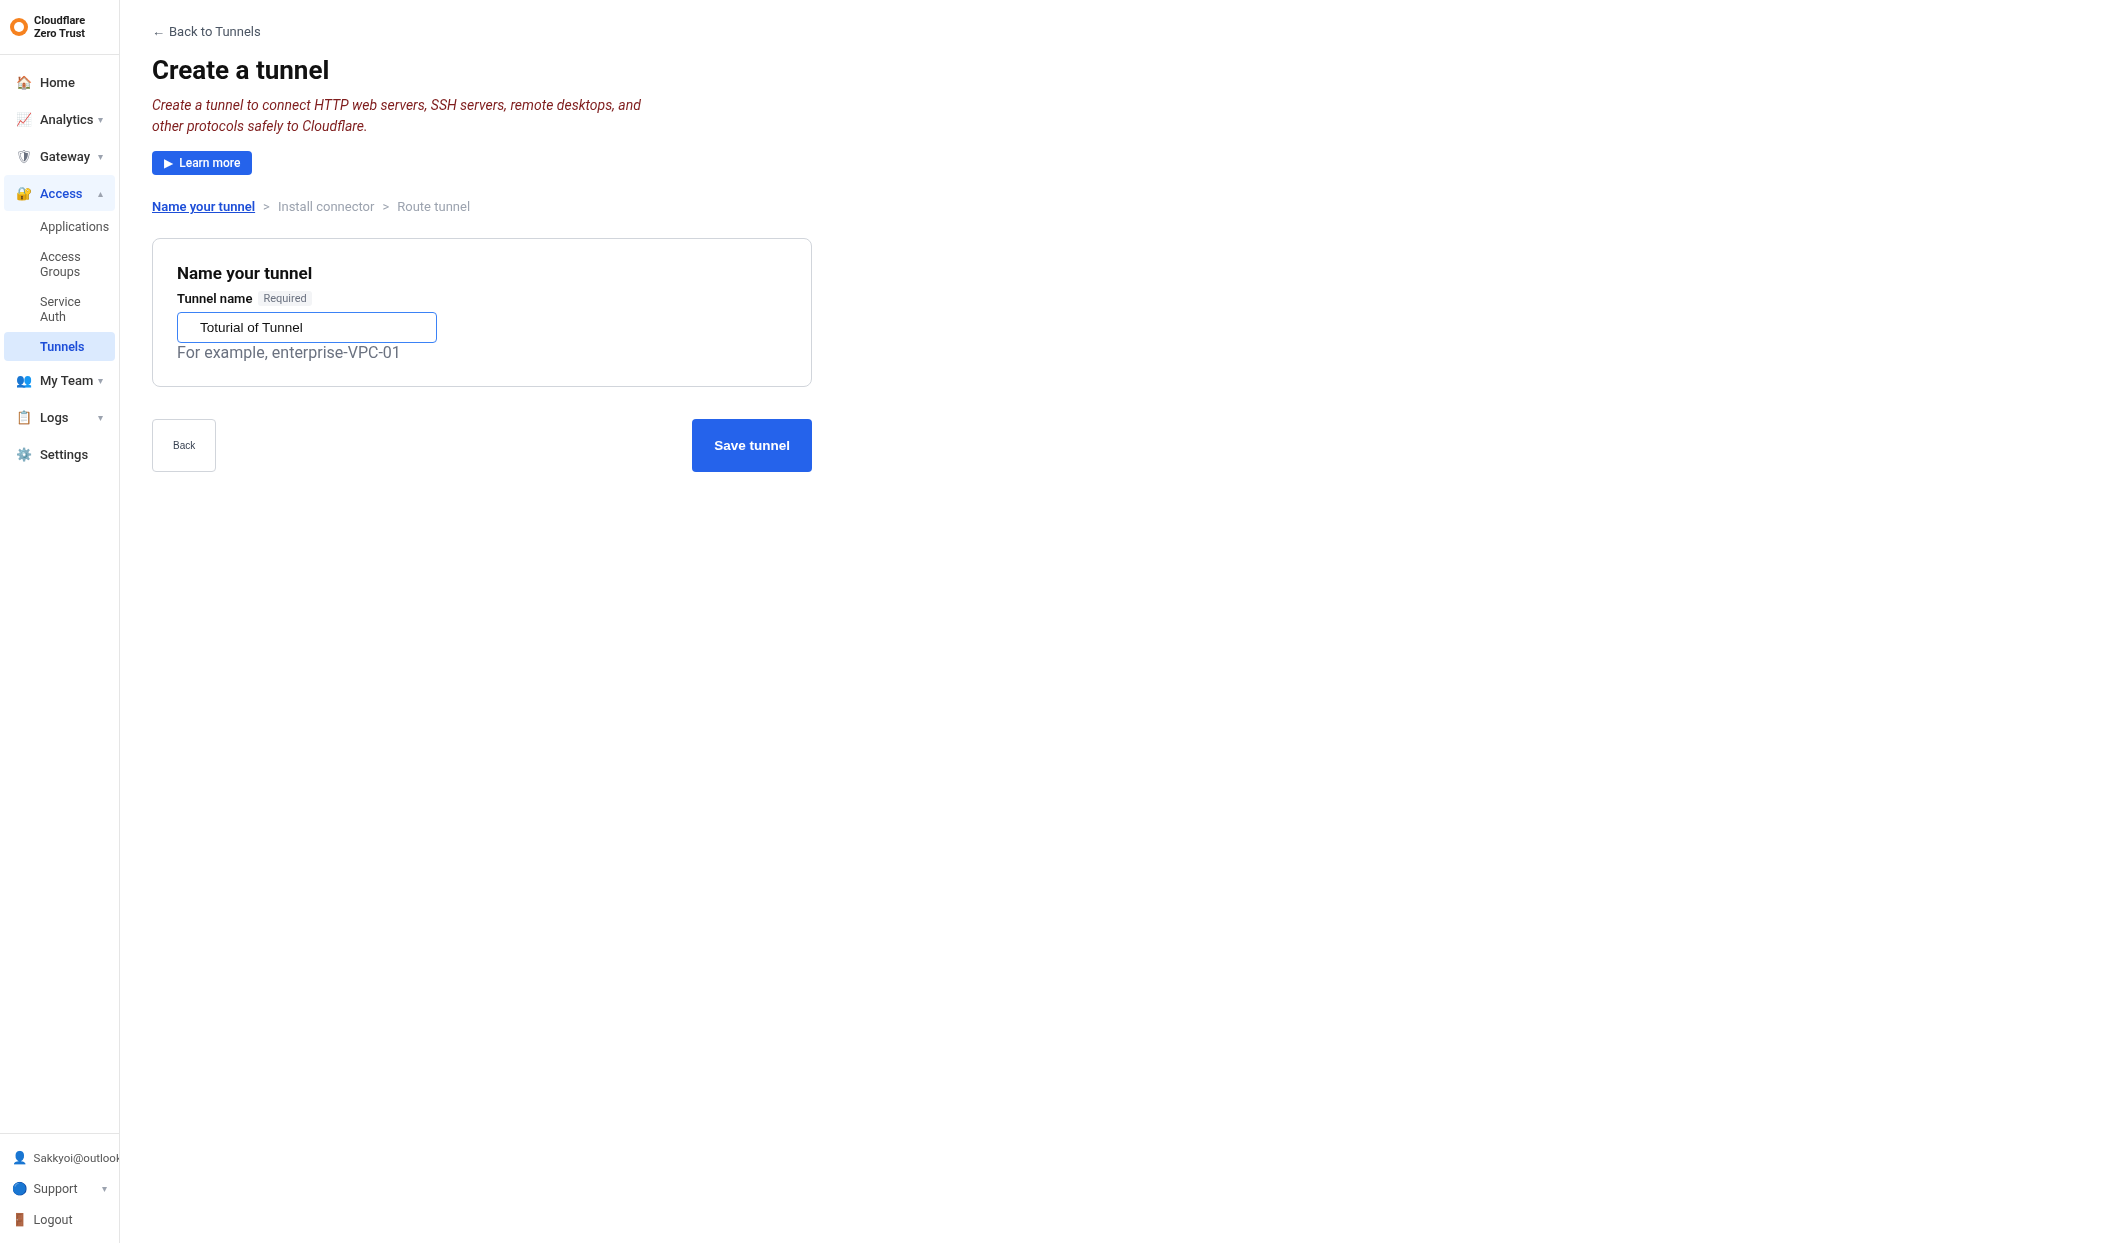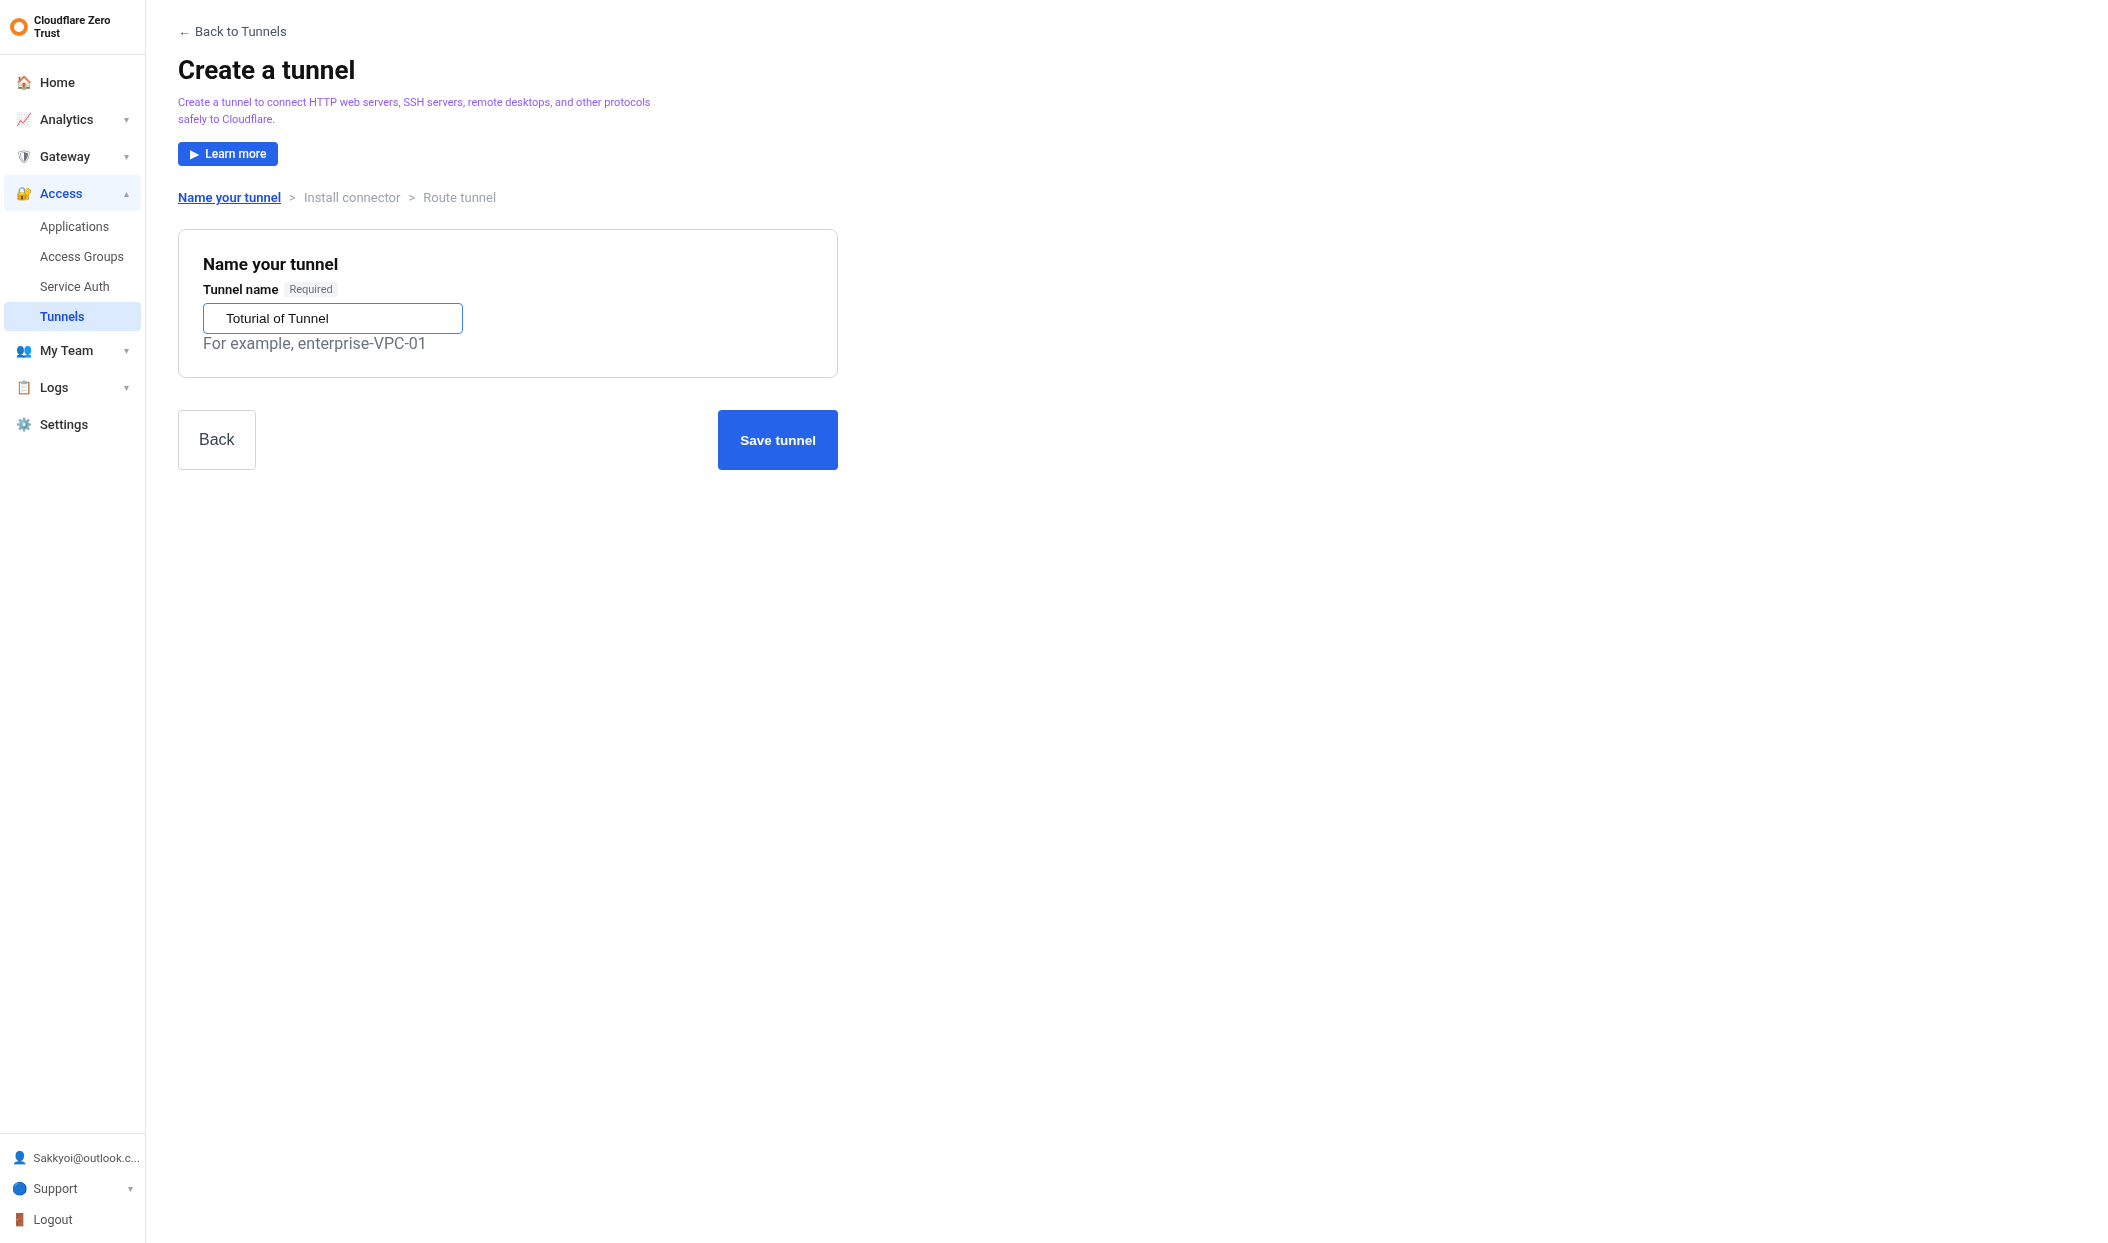--- a/index.html
+++ b/index.html
@@ -1,20 +1,20 @@
 <!DOCTYPE html>
 <html><head>
   <meta charset="utf-8">
   <style>
     * { box-sizing: border-box; margin: 0; padding: 0; }
     body { font-family: -apple-system, BlinkMacSystemFont, 'Segoe UI', Roboto, sans-serif; background: #f6f6f6; display: flex; height: 100vh; font-size: 14px; }
 
     
     #sidebar {
-      width: 146px;
+      width: 120px;
       background: #fff;
       border-right: 1px solid #e5e5e5;
       display: flex;
       flex-direction: column;
       flex-shrink: 0;
       height: 100vh;
       overflow-y: auto;
     }
 
     .sidebar-brand {
@@ -130,25 +130,26 @@
     }
 
     .page-title {
       font-size: 26px;
       font-weight: 700;
       color: #111;
       margin-bottom: 10px;
     }
 
     .page-desc {
-      font-size: 11px;
-      color: #8b5cf6;
+      font-size: 14px;
+      color: #7f1d1d;
       margin-bottom: 14px;
       max-width: 500px;
       line-height: 1.5;
+      font-style: italic;
     }
 
     .learn-more-btn {
       display: inline-flex;
       align-items: center;
       gap: 6px;
       background: #2563eb;
       color: #fff;
       font-size: 12px;
       font-weight: 500;
@@ -248,21 +249,21 @@
       justify-content: space-between;
       max-width: 660px;
     }
 
     .btn-back {
       padding: 20px 20px;
       border: 1.5px solid #d1d5db;
       border-radius: 4px;
       background: #fff;
       color: #374151;
-      font-size: 16px;
+      font-size: 10px;
       font-weight: 500;
       cursor: pointer;
     }
 
     .btn-save {
       padding: 8px 22px;
       border-radius: 4px;
       background: #2563eb;
       color: #fff;
       font-size: 13.5px;

